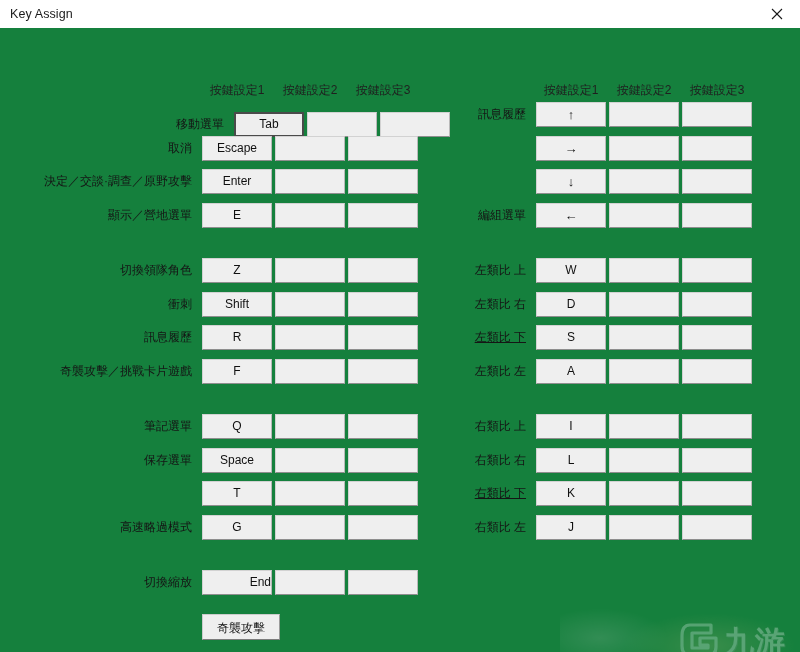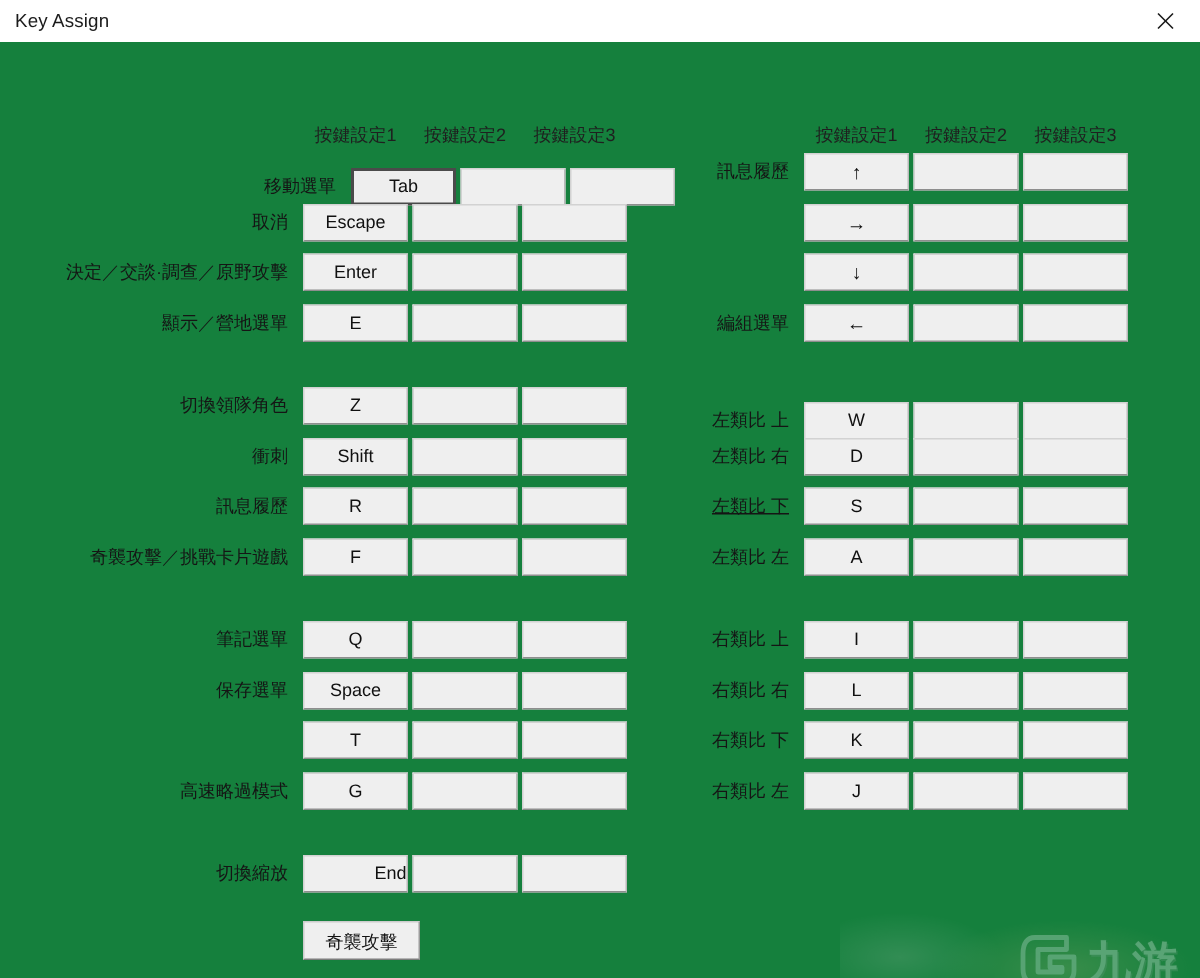--- a/index.html
+++ b/index.html
@@ -293,21 +293,21 @@
         <div class="cell arrow" style="left: 106px;">↓</div>
         <div class="cell" style="left: 179px;"></div>
         <div class="cell" style="left: 252px;"></div>
       </div>
       <div class="row" style="top: 175px; left: 0px; width: 370px;">
         <div class="row-label" style="left: -84px; width: 180px;">編組選單</div>
         <div class="cell arrow" style="left: 106px;">←</div>
         <div class="cell" style="left: 179px;"></div>
         <div class="cell" style="left: 252px;"></div>
       </div>
-      <div class="row" style="top: 240px; left: 0px; width: 370px;">
+      <div class="row" style="top: 230px; left: 0px; width: 370px;">
         <div class="row-label" style="left: -84px; width: 180px;">左類比 上</div>
         <div class="cell" style="left: 106px;">W</div>
         <div class="cell" style="left: 179px;"></div>
         <div class="cell" style="left: 252px;"></div>
       </div>
       <div class="row" style="top: 264px; left: 0px; width: 370px;">
         <div class="row-label" style="left: -84px; width: 180px;">左類比 右</div>
         <div class="cell" style="left: 106px;">D</div>
         <div class="cell" style="left: 179px;"></div>
         <div class="cell" style="left: 252px;"></div>
@@ -330,21 +330,21 @@
         <div class="cell" style="left: 179px;"></div>
         <div class="cell" style="left: 252px;"></div>
       </div>
       <div class="row" style="top: 420px; left: 0px; width: 370px;">
         <div class="row-label" style="left: -84px; width: 180px;">右類比 右</div>
         <div class="cell" style="left: 106px;">L</div>
         <div class="cell" style="left: 179px;"></div>
         <div class="cell" style="left: 252px;"></div>
       </div>
       <div class="row" style="top: 453px; left: 0px; width: 370px;">
-        <div class="row-label" style="left: -84px; width: 180px;">右類比 下</div>
+        <div class="row-label" style="left: -84px; width: 180px; text-decoration: underline;">右類比 下</div>
         <div class="cell" style="left: 106px;">K</div>
         <div class="cell" style="left: 179px;"></div>
         <div class="cell" style="left: 252px;"></div>
       </div>
       <div class="row" style="top: 487px; left: 0px; width: 370px;">
         <div class="row-label" style="left: -84px; width: 180px;">右類比 左</div>
         <div class="cell" style="left: 106px;">J</div>
         <div class="cell" style="left: 179px;"></div>
         <div class="cell" style="left: 252px;"></div>
       </div>

